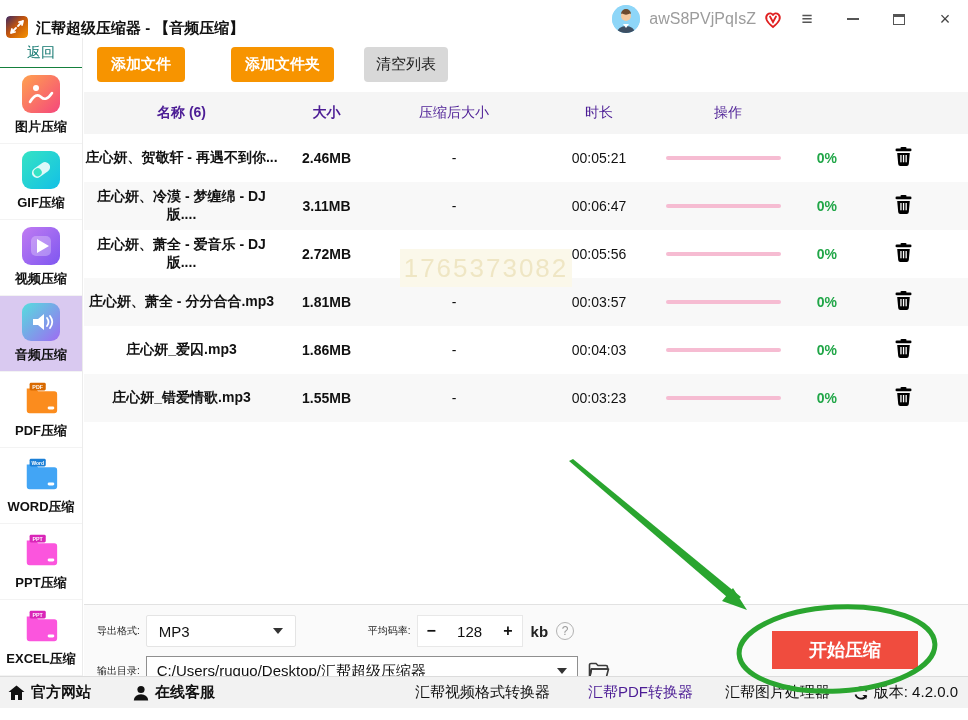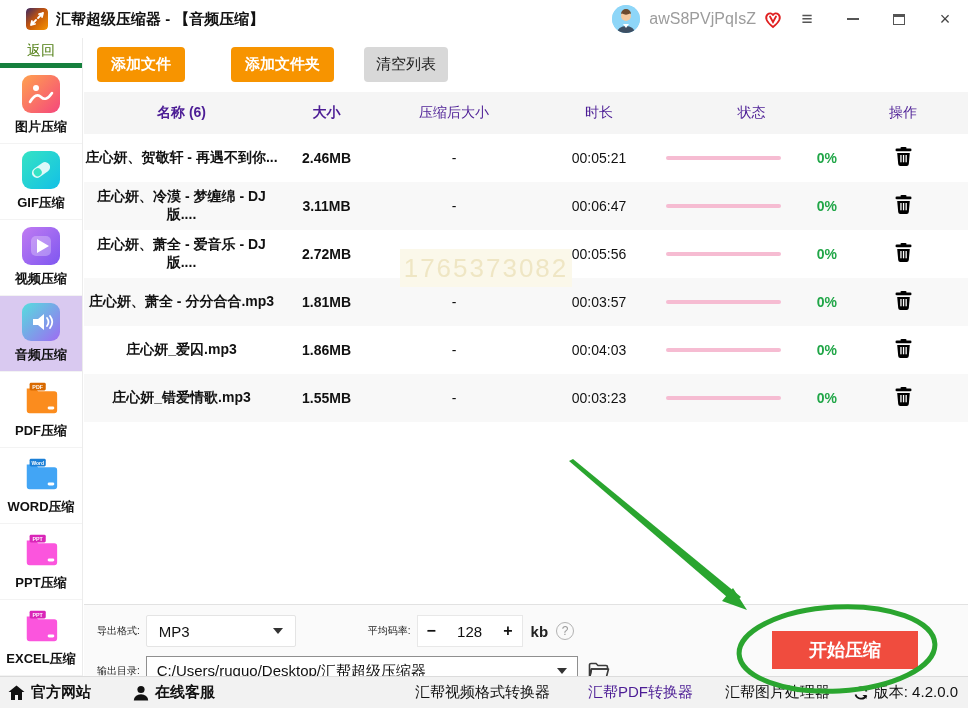--- a/index.html
+++ b/index.html
@@ -2,39 +2,39 @@
 <html><head>
 <meta charset="utf-8">
 <style>
   * { margin:0; padding:0; box-sizing:border-box; }
   html,body { width:968px; height:720px; overflow:hidden; background:#fff;
     font-family:"Liberation Sans","DejaVu Sans",sans-serif; }
   .page { position:relative; width:968px; height:720px; background:#fff; }
 
   
   .titlebar { position:absolute; top:0; left:0; right:0; height:38px; background:#fff;
-    display:flex; align-items:center;padding-left:20px; }
+    display:flex; align-items:flex-end; }
   .logo { width:22px; height:22px; margin-left:6px; border-radius:4px; flex:0 0 auto; }
   .apptitle { margin-left:8px; font-size:15px; font-weight:bold; color:#111; }
   .tb-right { position:absolute; right:0; top:0; height:38px; display:flex; align-items:center; }
   .avatar { width:28px; height:28px; border-radius:50%; background:#8ed6f8; overflow:hidden; flex:0 0 auto; }
   .username { margin-left:9px; font-size:16px; color:#9c9c9c; }
   .vipbadge { margin-left:6px; width:22px; height:22px; }
   .winbtn { width:46px; height:38px; display:flex; align-items:center; justify-content:center;
     color:#444; font-size:17px; cursor:default; }
   .menu-glyph { font-size:19px; color:#555; }
   .min-bar { width:12px; height:2px; background:#555; }
   .max-box { width:12px; height:11px; border:1px solid #555; border-top:3px solid #555; }
   .close-glyph { font-size:18px; color:#444; }
 
   
   .sidebar { position:absolute; top:38px; left:0; bottom:32px; width:83px; background:#fff;
     border-right:1px solid #ececec; }
   .back { height:30px; display:flex; align-items:center; justify-content:center;
-    font-size:14px; color:#4d7c0f; border-bottom:5px solid #15803d; }
+    font-size:14px; color:#0f766e; border-bottom:1px solid #15803d; }
   .side-item { height:76px; display:flex; flex-direction:column; align-items:center;
     justify-content:center; gap:5px; border-bottom:1px solid #f3f3f3; cursor:pointer; }
   .side-item.selected { background:#d9c9f0; }
   .side-label { font-size:13px; color:#111; font-weight:600; }
   .gicon { width:38px; height:38px; border-radius:9px; display:flex; align-items:center; justify-content:center; }
   .gi-img { background:linear-gradient(135deg,#ffa24f,#f5477c); }
   .gi-gif { background:linear-gradient(135deg,#35e3c4,#13c0e6); }
   .gi-vid { background:linear-gradient(135deg,#c07bf2,#7e57f0); }
   .gi-aud { background:linear-gradient(135deg,#55dede,#9e6bf2); }
 
@@ -237,21 +237,20 @@
       <button class="btn-orange">添加文件</button>
       <button class="btn-orange">添加文件夹</button>
       <button class="btn-gray">清空列表</button>
     </div>
 
     <div class="thead">
       <div class="c name">名称 (6)</div>
       <div class="c size">大小</div>
       <div class="c comp">压缩后大小</div>
       <div class="c dur">时长</div>
-      <div class="c" style="width:175px">状态</div>
       <div class="c action">操作</div>
     </div>
 
     <div class="trow">
       <div class="c name">庄心妍、贺敬轩 - 再遇不到你...</div>
       <div class="c size">2.46MB</div>
       <div class="c comp">-</div>
       <div class="c dur">00:05:21</div>
       <div class="c status">
         <div class="bar"></div>

